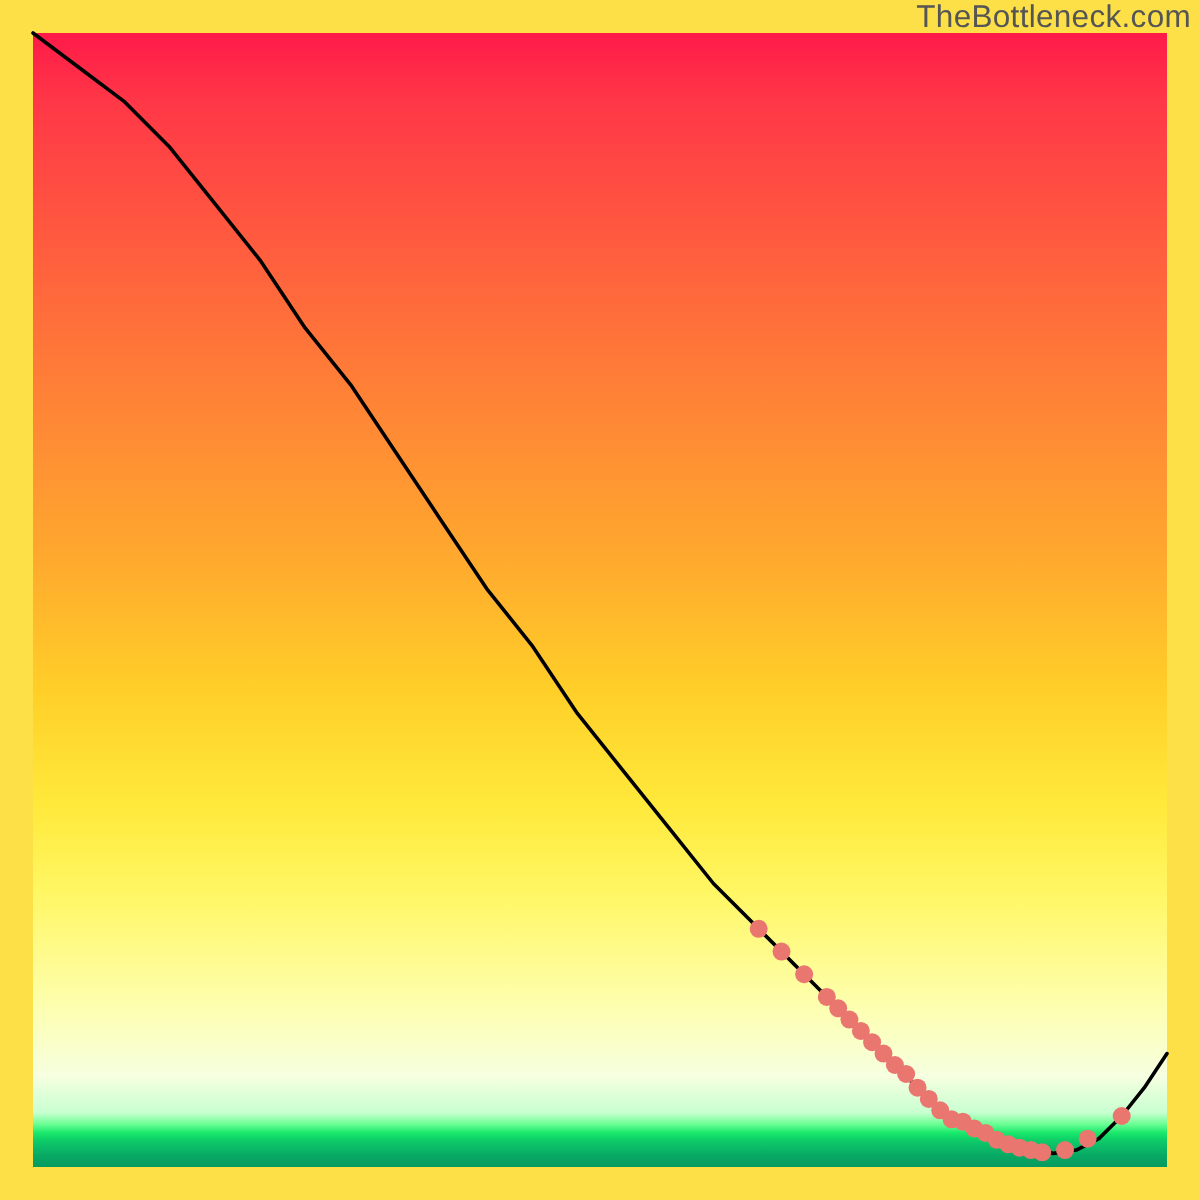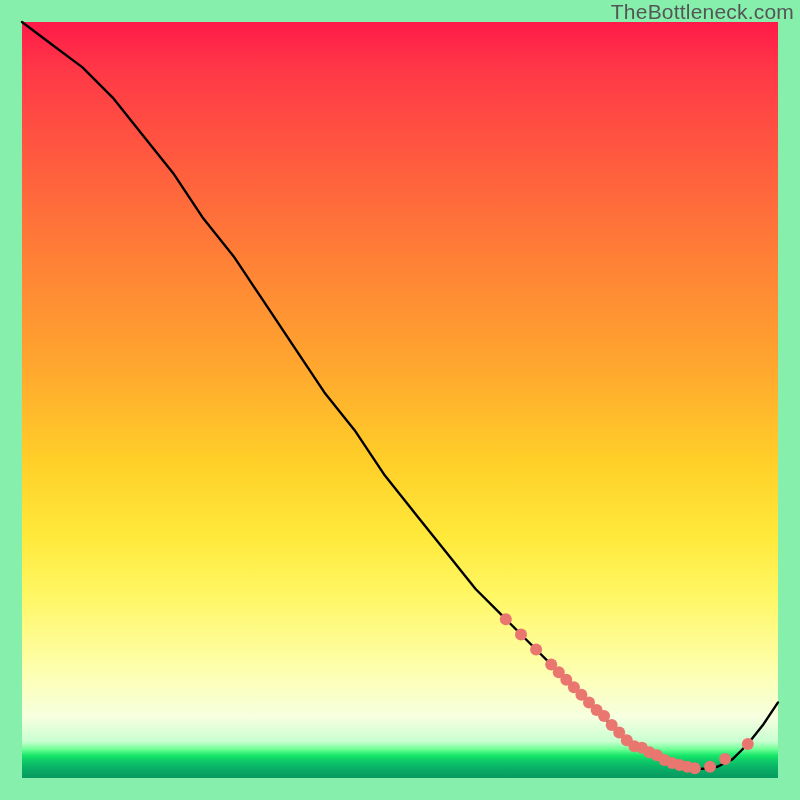--- a/index.html
+++ b/index.html
@@ -8,21 +8,21 @@
     width: 800px;
     height: 800px;
     background: #000;
     overflow: hidden;
     font-family: Arial, Helvetica, sans-serif;
   }
   .stage {
     position: relative;
     width: 800px;
     height: 800px;
-    background: #86efac;
+    background: #fde047;
   }
   .plot {
     position: absolute;
     left: 22px;
     top: 22px;
     width: 756px;
     height: 756px;
     
     background: linear-gradient(to bottom,
       #ff1a49 0%,

